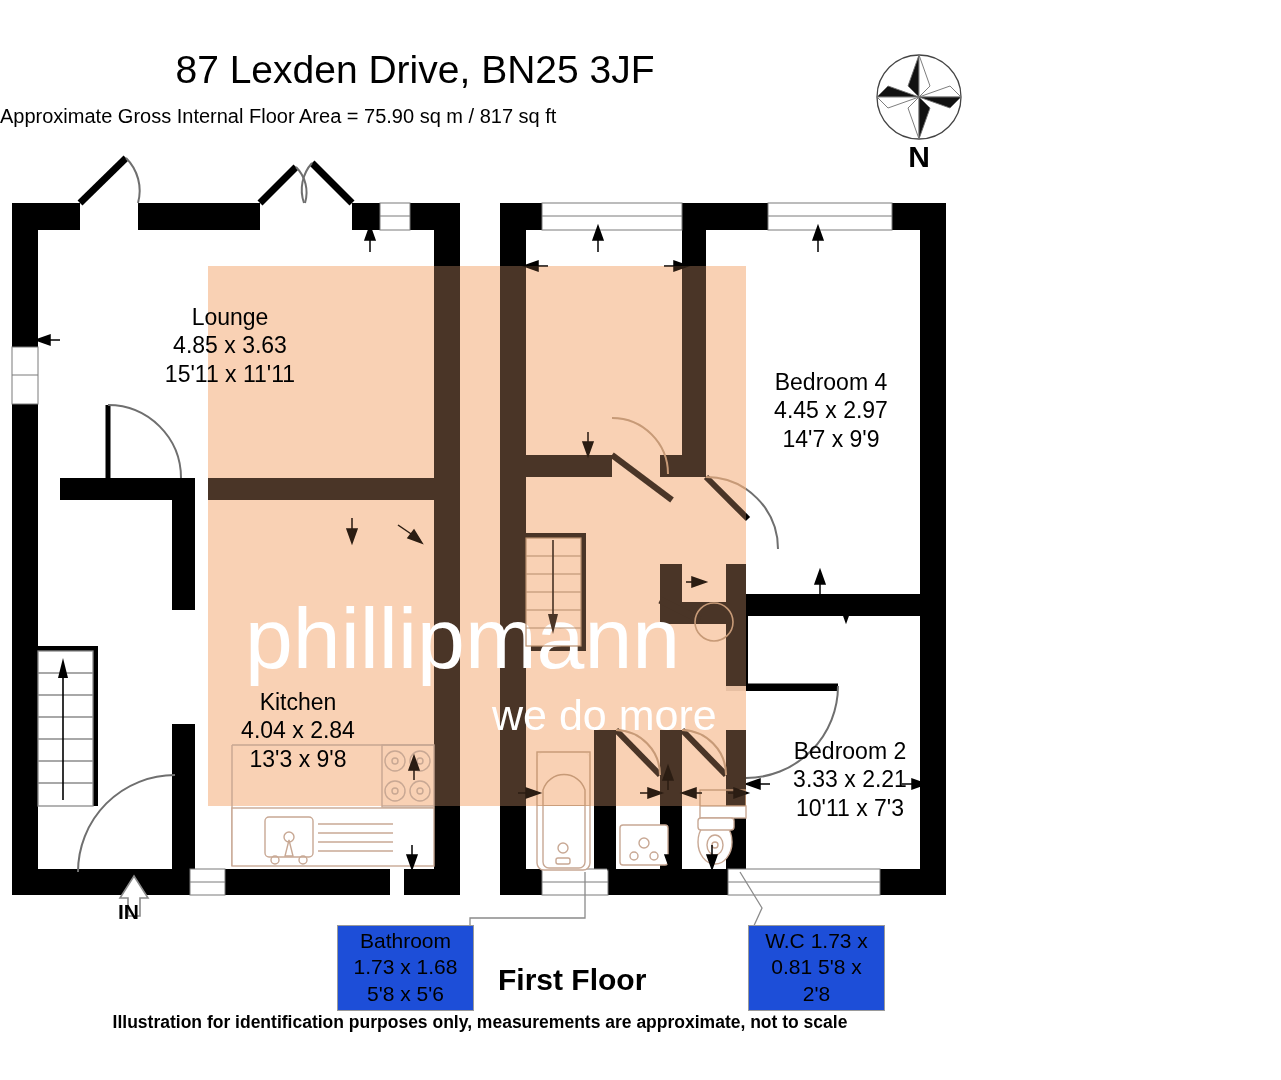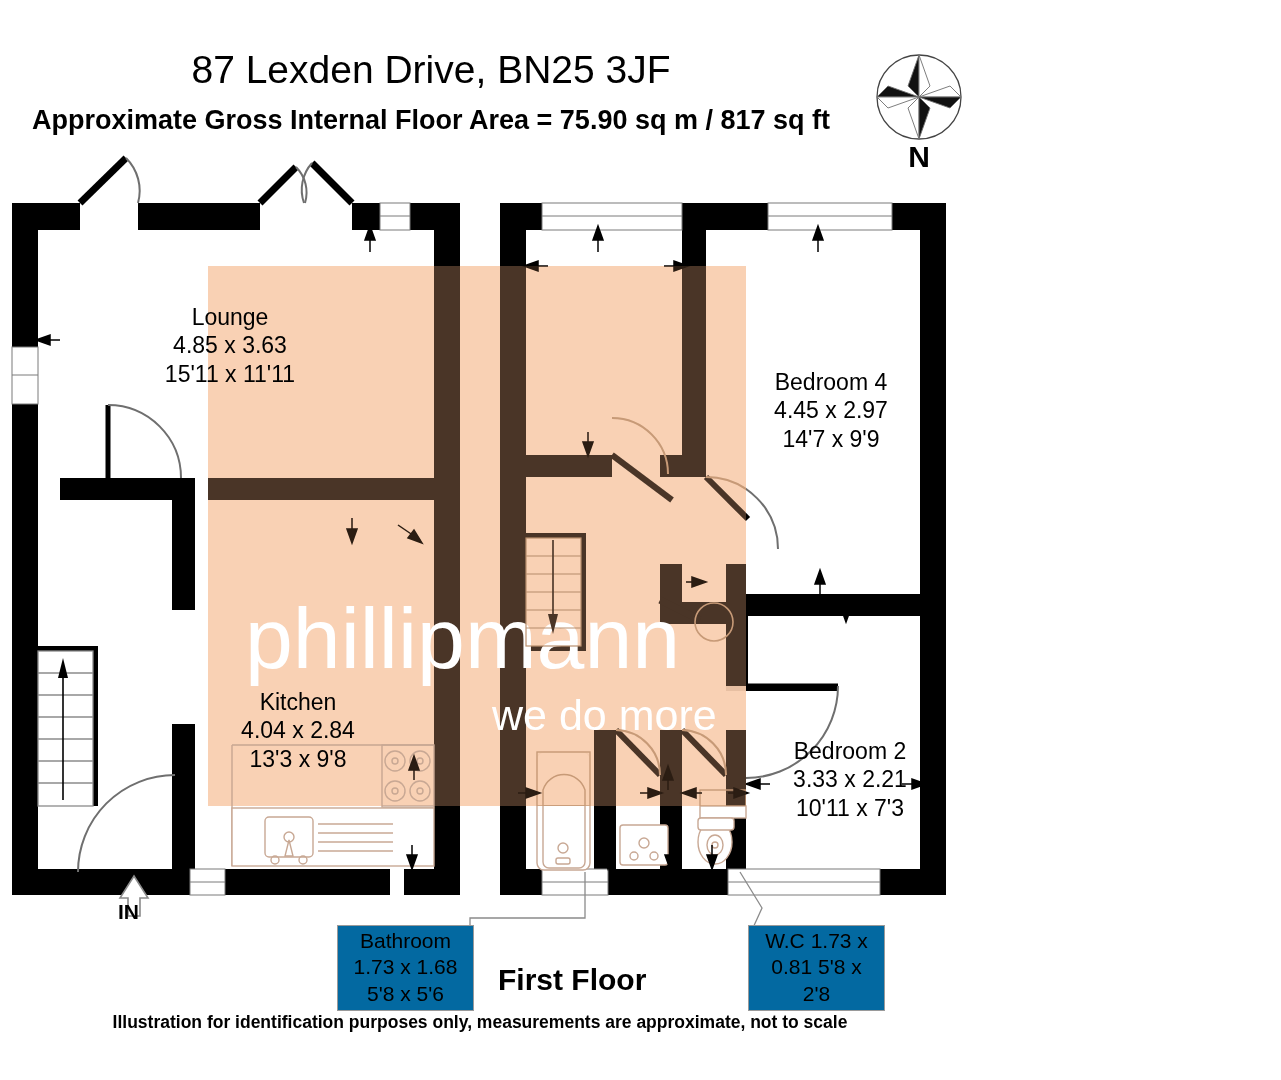--- a/index.html
+++ b/index.html
@@ -1,23 +1,23 @@
 <!DOCTYPE html>
 <html><head>
 <meta charset="utf-8">
 <style>
   html,body{margin:0;padding:0;background:#ffffff;}
   body{width:1281px;height:1080px;overflow:hidden;
        font-family:"Liberation Sans","DejaVu Sans",sans-serif;color:#000;}
   #page{position:relative;width:1281px;height:1080px;background:#fff;}
 
   .title{position:absolute;left:0;top:48px;width:830px;text-align:center;
-         font-size:39px;font-weight:400;letter-spacing:0px;padding-left:16px;}
-  .subtitle{position:absolute;left:0;top:105px;width:830px;text-align:right;
-            font-size:27px;font-weight:bold;}
+         font-size:39px;font-weight:400;letter-spacing:0px;}
+  .subtitle{position:absolute;left:0;top:105px;width:830px;text-align:left;
+            font-size:20px;font-weight:normal;}
   .footer{position:absolute;left:0;top:1012px;width:960px;text-align:center;
           font-size:17.5px;font-weight:bold;}
   .floorlabel{position:absolute;font-size:30px;font-weight:bold;}
   #gf-label{left:8px;top:963px;}
   #ff-label{left:498px;top:963px;}
 
   
   #compass{position:absolute;left:869px;top:50px;width:100px;height:125px;}
   #compass .nlab{position:absolute;left:0;top:92px;width:100px;text-align:center;
                  font-size:30px;font-weight:bold;line-height:1;}
@@ -27,21 +27,21 @@
 
   
   .room{position:absolute;text-align:center;font-size:23px;line-height:1.23;
         color:#000;white-space:nowrap;}
   .room .nm{display:block;}
   .room .m{display:block;}
   .room .f{display:block;}
 
   
   .boxlabel{position:absolute;text-align:center;font-size:21px;line-height:1.25;
-            border:1px solid #9a9a9a;background:#0369a1;padding:2px 6px 3px 6px;}
+            border:1px solid #9a9a9a;background:#1d4ed8;padding:2px 6px 3px 6px;}
 
   .inlab{position:absolute;font-size:21px;font-weight:bold;}
 </style>
 </head>
 <body>
 
 <div id="page">
 
   <div class="title">87 Lexden Drive, BN25 3JF</div>
   <div class="subtitle">Approximate Gross Internal Floor Area = 75.90 sq m / 817 sq ft</div>

